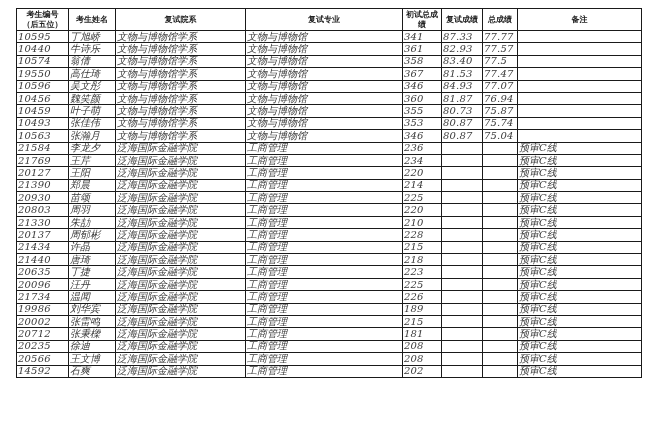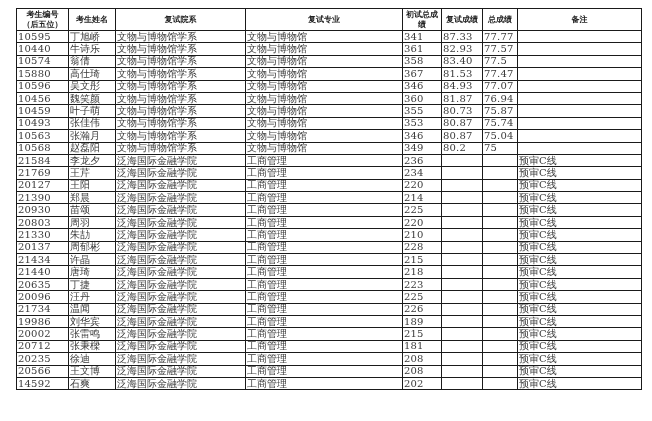--- a/index.html
+++ b/index.html
@@ -20,21 +20,21 @@
   table.sheet th, table.sheet td {
     border:1px solid #1a1a1a; padding:0 1px; white-space:nowrap; overflow:hidden;
   }
   table.sheet th {
     font-family:"DejaVu Sans","Liberation Sans",sans-serif;
     font-size:8px; font-weight:bold; color:#222; text-align:center; line-height:10px; height:21px;
   }
   table.sheet td {
     font-size:10px; color:#3a3a3a; height:11.4px; line-height:10px; text-align:left;
   }
-  table.sheet tr.body-row { height:11.4px; }
+  table.sheet tr.body-row { height:11.4px;font-style:italic; }
   table.sheet td.num { letter-spacing:0.2px; }
 </style>
 </head>
 <body>
 
 <table class="sheet">
   <colgroup>
     <col class="c0">
       <col class="c1">
       <col class="c2">
@@ -87,21 +87,21 @@
         <td class="num">10574</td>
         <td>翁倩</td>
         <td>文物与博物馆学系</td>
         <td>文物与博物馆</td>
         <td class="num">358</td>
         <td class="num">83.40</td>
         <td class="num">77.5</td>
         <td></td>
       </tr>
       <tr class="body-row">
-        <td class="num">15880</td>
+        <td class="num">19550</td>
         <td>高仕琦</td>
         <td>文物与博物馆学系</td>
         <td>文物与博物馆</td>
         <td class="num">367</td>
         <td class="num">81.53</td>
         <td class="num">77.47</td>
         <td></td>
       </tr>
       <tr class="body-row">
         <td class="num">10596</td>
@@ -144,30 +144,20 @@
         <td></td>
       </tr>
       <tr class="body-row">
         <td class="num">10563</td>
         <td>张瀚月</td>
         <td>文物与博物馆学系</td>
         <td>文物与博物馆</td>
         <td class="num">346</td>
         <td class="num">80.87</td>
         <td class="num">75.04</td>
-        <td></td>
-      </tr>
-      <tr class="body-row">
-        <td class="num">10568</td>
-        <td>赵磊阳</td>
-        <td>文物与博物馆学系</td>
-        <td>文物与博物馆</td>
-        <td class="num">349</td>
-        <td class="num">80.2</td>
-        <td class="num">75</td>
         <td></td>
       </tr>
       <tr class="body-row">
         <td class="num">21584</td>
         <td>李龙夕</td>
         <td>泛海国际金融学院</td>
         <td>工商管理</td>
         <td class="num">236</td>
         <td class="num"></td>
         <td class="num"></td>

